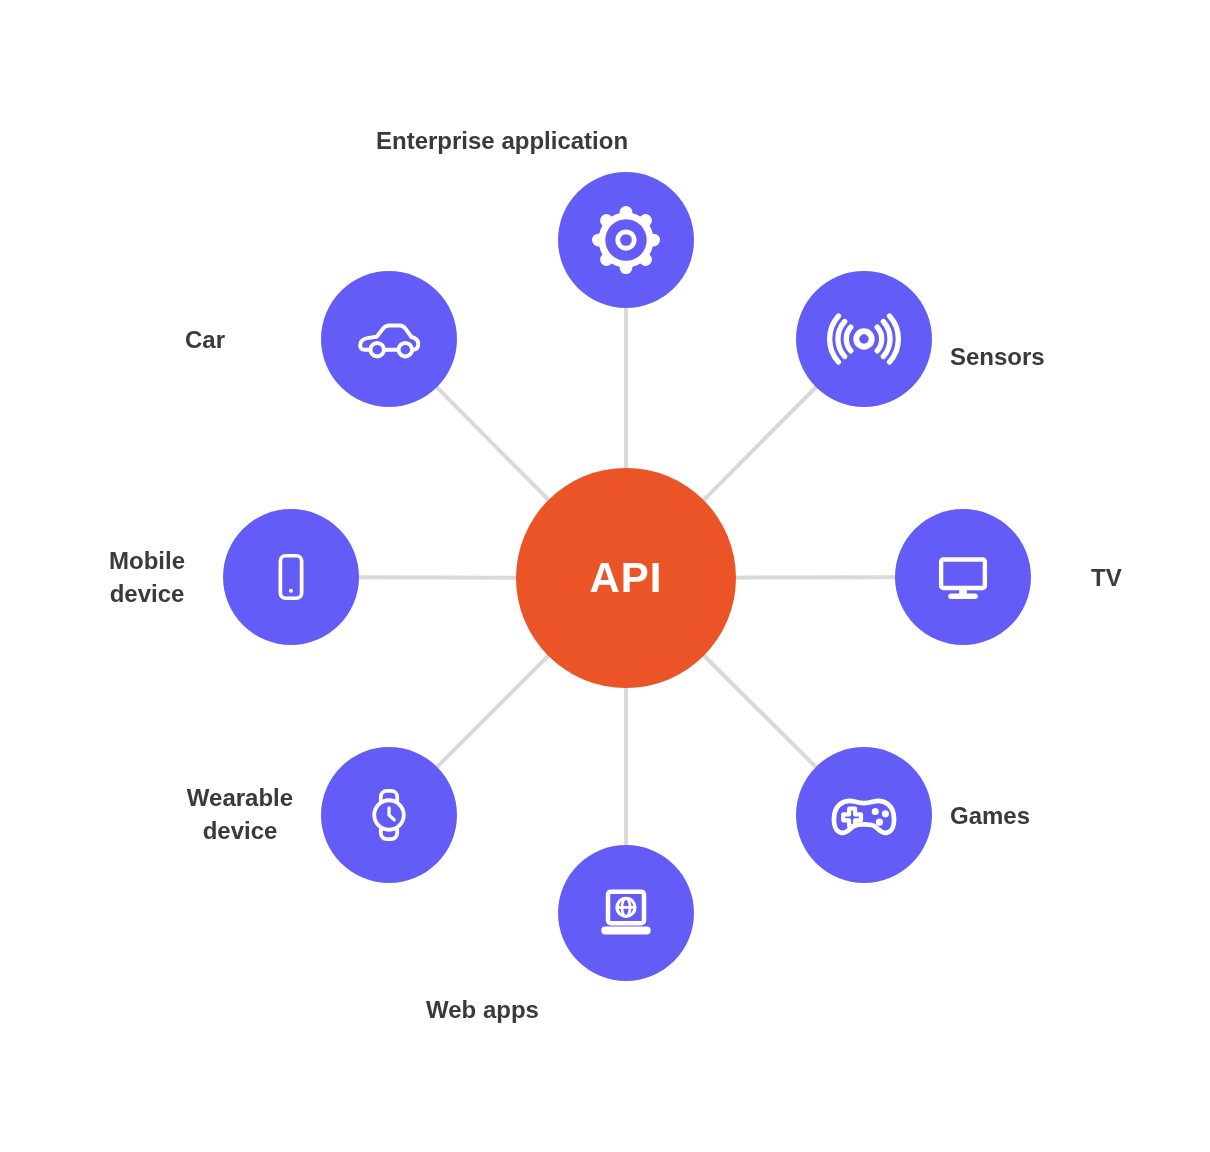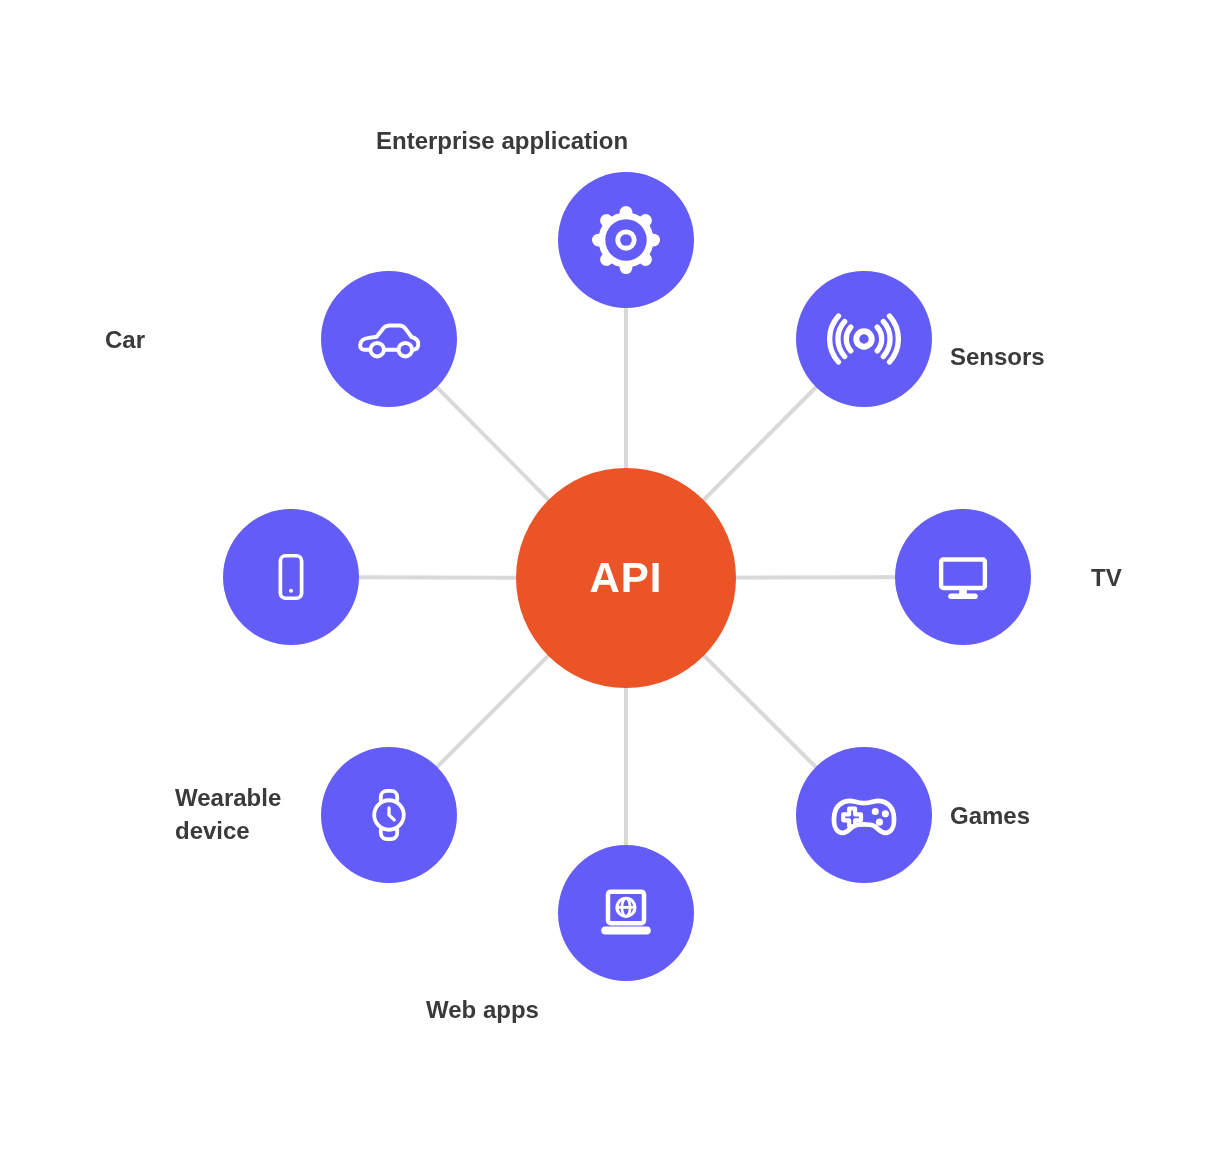--- a/index.html
+++ b/index.html
@@ -29,21 +29,21 @@
 
   .st { stroke: var(--icon, #fff); fill: none; stroke-linecap: round; stroke-linejoin: round; }
   .fl { fill: var(--icon, #fff); }
   .bg { fill: var(--node, #635CF6); }
 
   .lbl {
     position: absolute; color: var(--label, #3A3A3A);
     font-size: 24px; font-weight: 700; line-height: 33px;
   }
   .lbl.center { text-align: left; }
-  .lbl.right { text-align: left; }
+  .lbl.right { text-align: center; }
 
   .lbl-enterprise { left: 376px; top: 124px; width: 500px; }
   .lbl-car        { right: 905px; top: 323px; width: 200px; }
   .lbl-sensors    { left: 950px; top: 323px; width: 220px; margin-top: 17px; }
   .lbl-mobile     { right: 1003px; top: 544px; width: 120px; }
   .lbl-tv         { left: 1091px; top: 561px; width: 120px; }
   .lbl-wearable   { right: 905px; top: 781px; width: 130px; }
   .lbl-games      { left: 950px; top: 799px; width: 200px; }
   .lbl-webapps    { left: 426px; top: 993px; width: 400px; }
 </style>
@@ -149,18 +149,19 @@
       <circle cx="32" cy="27" r="8" class="st" stroke-width="2.8"></circle>
       <ellipse cx="32" cy="27" rx="3.6" ry="8" class="st" stroke-width="2.4"></ellipse>
       <line x1="24.5" y1="27" x2="39.5" y2="27" class="st" stroke-width="2.4"></line>
       <rect x="10" y="44" width="44" height="7" rx="3.5" class="fl"></rect>
     </svg>
   </div>
 
   <div class="lbl lbl-enterprise center">Enterprise application</div>
   <div class="lbl lbl-car right">Car</div>
   <div class="lbl lbl-sensors">Sensors</div>
+  <div class="lbl lbl-mobile right">Mobile device</div>
   <div class="lbl lbl-tv">TV</div>
   <div class="lbl lbl-wearable right">Wearable device</div>
   <div class="lbl lbl-games">Games</div>
   <div class="lbl lbl-webapps center">Web apps</div>
 
 </div>
 
 </body></html>

